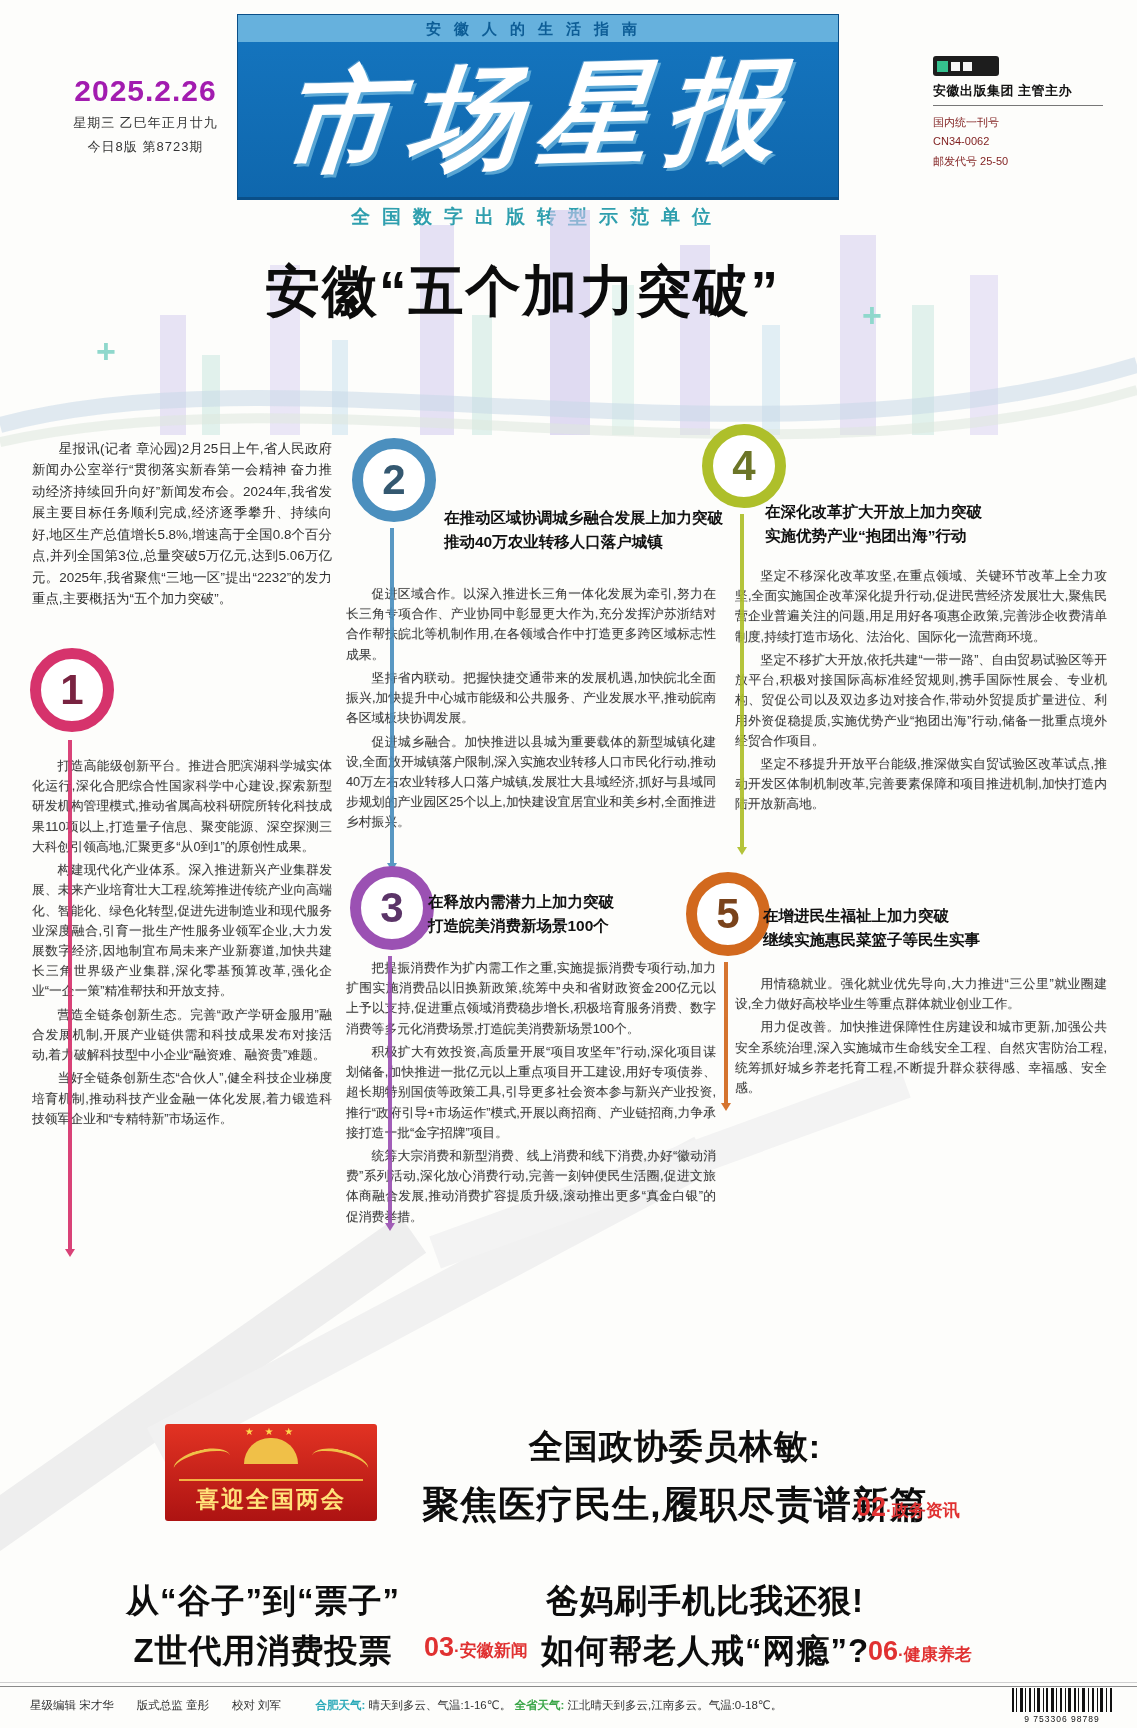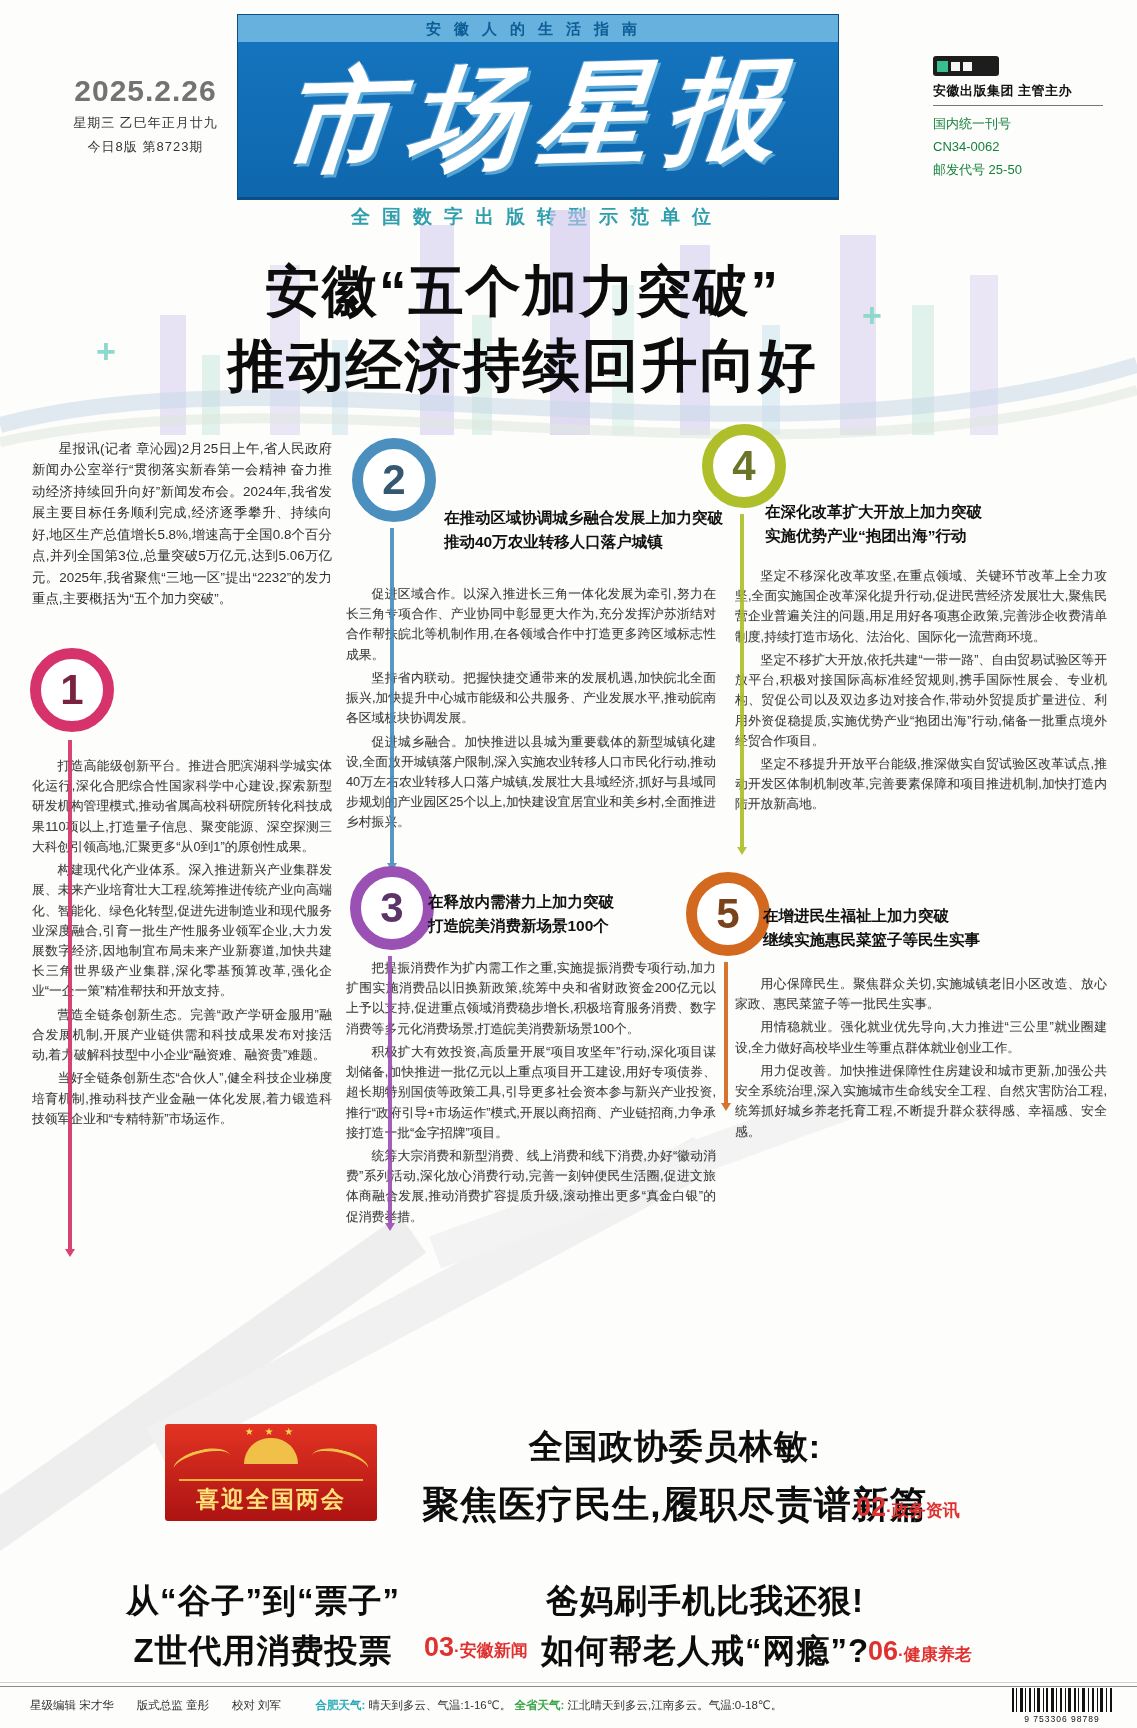--- a/index.html
+++ b/index.html
@@ -3,21 +3,21 @@
 <meta charset="utf-8">
 <style>
   html,body{margin:0;padding:0;background:#e8e8e8;}
   .page{
     position:relative;width:1137px;height:1728px;margin:0 auto;
     background:#fdfdfb;overflow:hidden;
     font-family:"Liberation Sans","DejaVu Sans",sans-serif;color:#222;
   }
   
   .dateblock{position:absolute;left:58px;top:74px;width:175px;text-align:center;}
-  .dateblock .d1{font-size:30px;font-weight:bold;color:#737373;letter-spacing:1px;}
+  .dateblock .d1{font-size:30px;font-weight:bold;color:#a21caf;letter-spacing:1px;}
   .dateblock .d2,.dateblock .d3{font-size:13px;color:#333;margin-top:6px;letter-spacing:1px;}
   .mastbox{
     position:absolute;left:237px;top:14px;width:600px;height:182px;
     background:linear-gradient(#1576c0,#0f67ad);
     border:1px solid #0a4f88;box-shadow:0 2px 0 #0a4f88;
   }
   .mastbox .slogan{
     height:27px;line-height:27px;background:#66b1dd;color:#0d5d96;
     text-align:center;font-size:15px;font-weight:bold;letter-spacing:13px;
   }
@@ -32,21 +32,21 @@
   .banner{
     position:absolute;left:237px;top:204px;width:600px;text-align:center;
     font-size:19px;font-weight:bold;color:#2f9fae;letter-spacing:12px;
   }
   .pubinfo{position:absolute;left:933px;top:56px;width:170px;}
   .publogo{display:flex;align-items:center;gap:4px;margin-bottom:6px;}
   .publogo .badge{width:58px;height:20px;background:#1d1d1d;border-radius:3px;display:flex;align-items:center;padding:0 4px;gap:3px;}
   .publogo .badge .sq{width:11px;height:11px;background:#35c08e;}
   .publogo .badge .bar{width:9px;height:9px;background:#f5f5f5;}
   .orgline{font-size:13px;font-weight:bold;color:#111;border-bottom:1px solid #777;padding-bottom:5px;margin-bottom:7px;letter-spacing:.5px;}
-  .publine{font-size:13px;color:#15803d;line-height:1.75;}
+  .publine{font-size:11px;color:#7f1d1d;line-height:1.75;}
   
   .skyline{position:absolute;left:120px;top:200px;width:900px;height:235px;z-index:0;}
   .skyline .b{position:absolute;bottom:0;opacity:.6;}
   .plus{position:absolute;color:#8fd8cc;font-size:34px;font-weight:bold;z-index:0;}
   .swoosh{position:absolute;left:0;top:330px;width:1137px;height:130px;z-index:0;}
   .headline{
     position:absolute;left:20px;top:256px;width:1005px;text-align:center;z-index:2;
     font-weight:900;color:#0c0c0c;letter-spacing:2px;line-height:1.3;
   }
   .headline .h1{font-size:55px;}
@@ -157,21 +157,20 @@
     <path d="M0,95 C300,15 760,150 1137,35" fill="none" stroke="#c9d8e8" stroke-width="16" opacity="0.55"></path>
     <path d="M0,112 C320,40 780,165 1137,60" fill="none" stroke="#dfe8df" stroke-width="10" opacity="0.55"></path>
   </svg>
 
   <div class="road" style="left:-60px;top:1360px;width:520px;height:46px;transform:rotate(-35deg);"></div>
   <div class="road" style="left:120px;top:1280px;width:620px;height:40px;transform:rotate(-28deg);background:#f1f1f1;"></div>
   <div class="road" style="left:420px;top:1150px;width:500px;height:34px;transform:rotate(-20deg);background:#f3f3f3;"></div>
 
   <div class="headline">
     <div class="h1">安徽“五个加力突破”</div>
-    <div class="h2">推动经济持续回升向好</div>
   </div>
 
   <div class="intro">星报讯(记者 章沁园)2月25日上午,省人民政府新闻办公室举行“贯彻落实新春第一会精神 奋力推动经济持续回升向好”新闻发布会。2024年,我省发展主要目标任务顺利完成,经济逐季攀升、持续向好,地区生产总值增长5.8%,增速高于全国0.8个百分点,并列全国第3位,总量突破5万亿元,达到5.06万亿元。2025年,我省聚焦“三地一区”提出“2232”的发力重点,主要概括为“五个加力突破”。</div>
 
   <div class="pin" style="left: 30px; top: 648px; --c: #d6336c;">
       <span>1</span>
     </div>
   <div class="stem" style="left: 68px; top: 740px; height: 514px; --c: #d6336c;"></div>
   <div class="secbody" style="left:32px;top:756px;width:300px;height:500px;">
     <p>打造高能级创新平台。推进合肥滨湖科学城实体化运行,深化合肥综合性国家科学中心建设,探索新型研发机构管理模式,推动省属高校科研院所转化科技成果110项以上,打造量子信息、聚变能源、深空探测三大科创引领高地,汇聚更多“从0到1”的原创性成果。</p>
@@ -224,21 +223,20 @@
 
   <div class="pin" style="left: 686px; top: 872px; --c: #d2691e;">
       <span>5</span>
     </div>
   <div class="stem" style="left: 724px; top: 962px; height: 146px; --c: #d2691e;"></div>
   <div class="sechead" style="left:763px;top:904px;">
     <span>在增进民生福祉上加力突破</span><br>
     <span>继续实施惠民菜篮子等民生实事</span>
   </div>
   <div class="secbody" style="left:735px;top:974px;width:372px;height:330px;">
-    <p>用心保障民生。聚焦群众关切,实施城镇老旧小区改造、放心家政、惠民菜篮子等一批民生实事。</p>
     <p>用情稳就业。强化就业优先导向,大力推进“三公里”就业圈建设,全力做好高校毕业生等重点群体就业创业工作。</p>
     <p>用力促改善。加快推进保障性住房建设和城市更新,加强公共安全系统治理,深入实施城市生命线安全工程、自然灾害防治工程,统筹抓好城乡养老托育工程,不断提升群众获得感、幸福感、安全感。</p>
   </div>
 
   <div class="redbox">
     <div class="stars">★ ★ ★</div>
     <div class="wing" style="left:8px;transform:rotate(-14deg);"></div>
     <div class="wing" style="right:8px;transform:rotate(14deg);"></div>
     <div class="dome"></div>
     <div class="goldline"></div>

